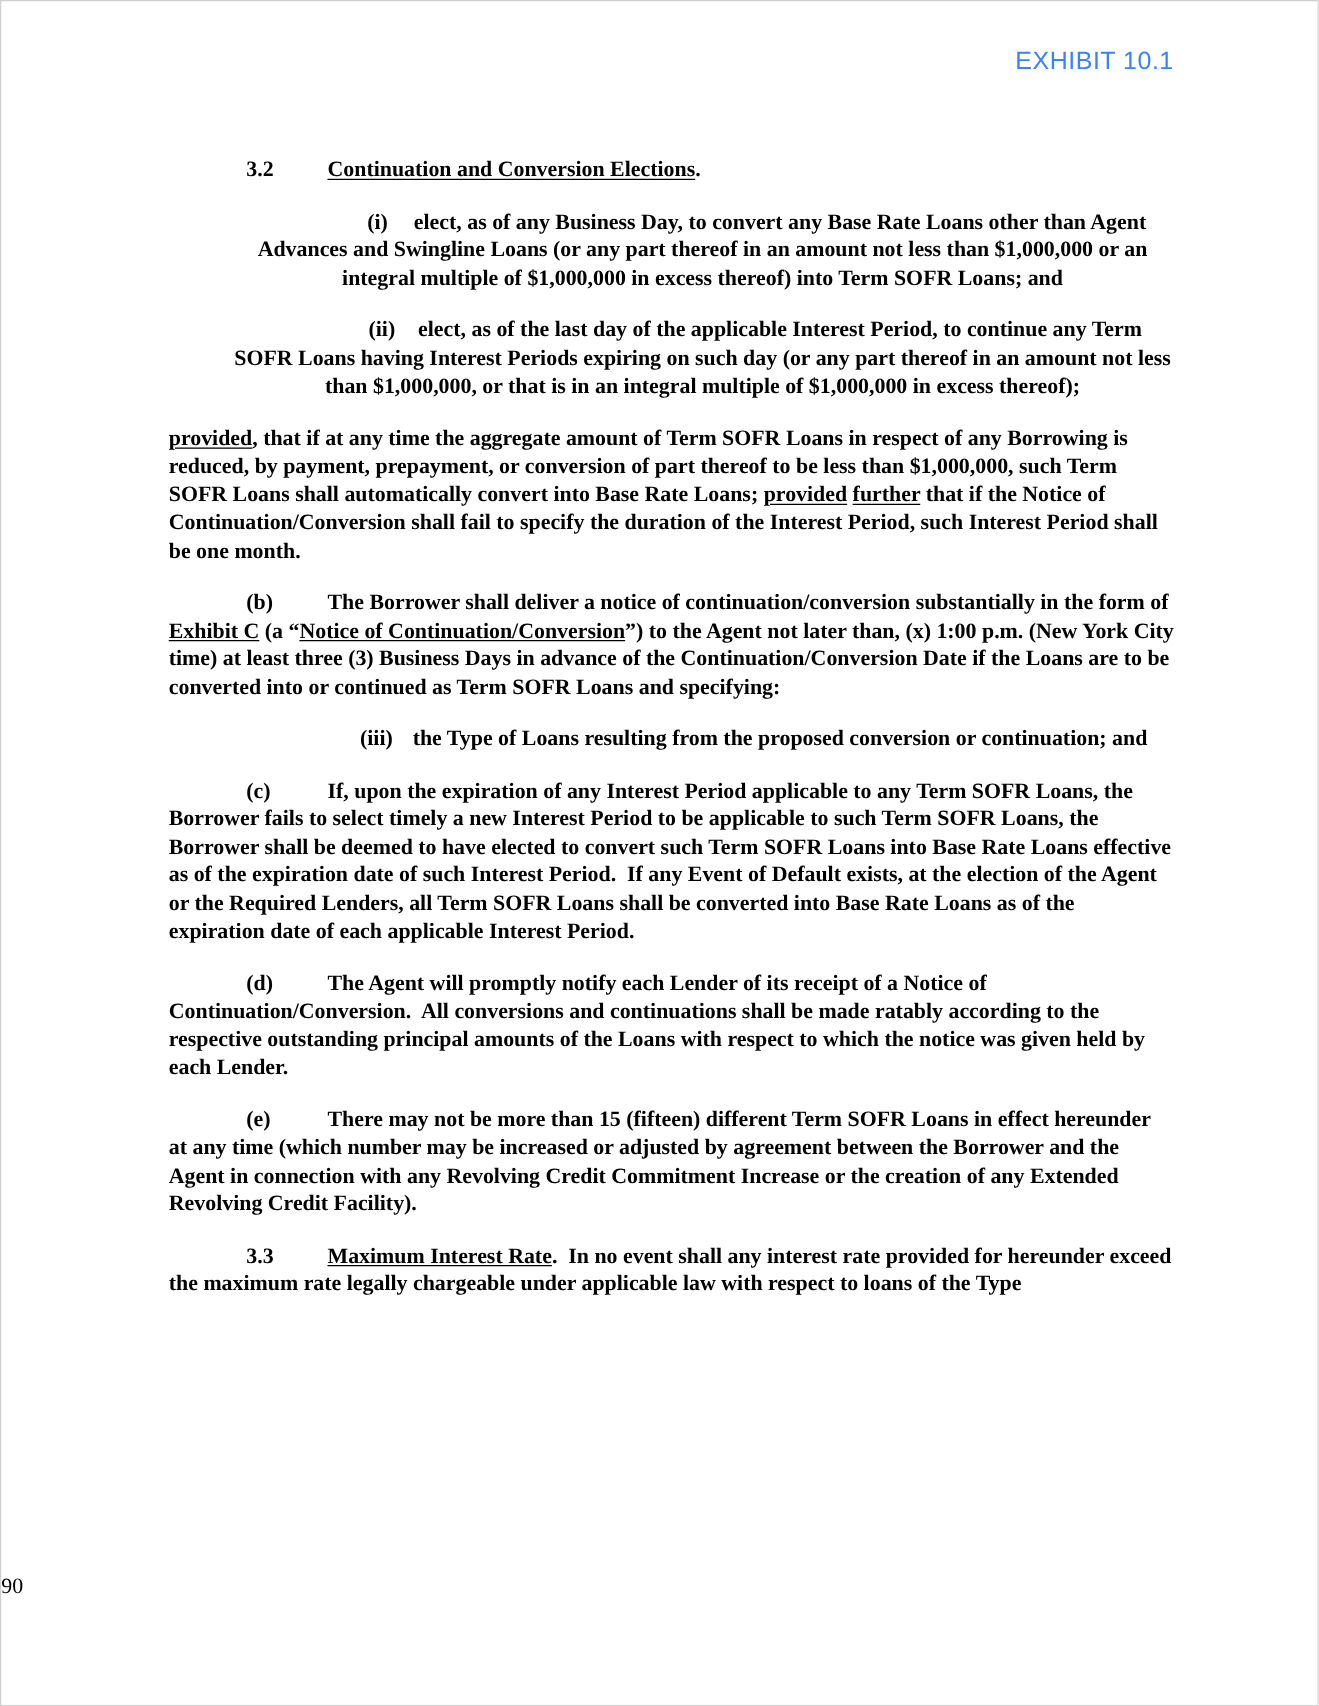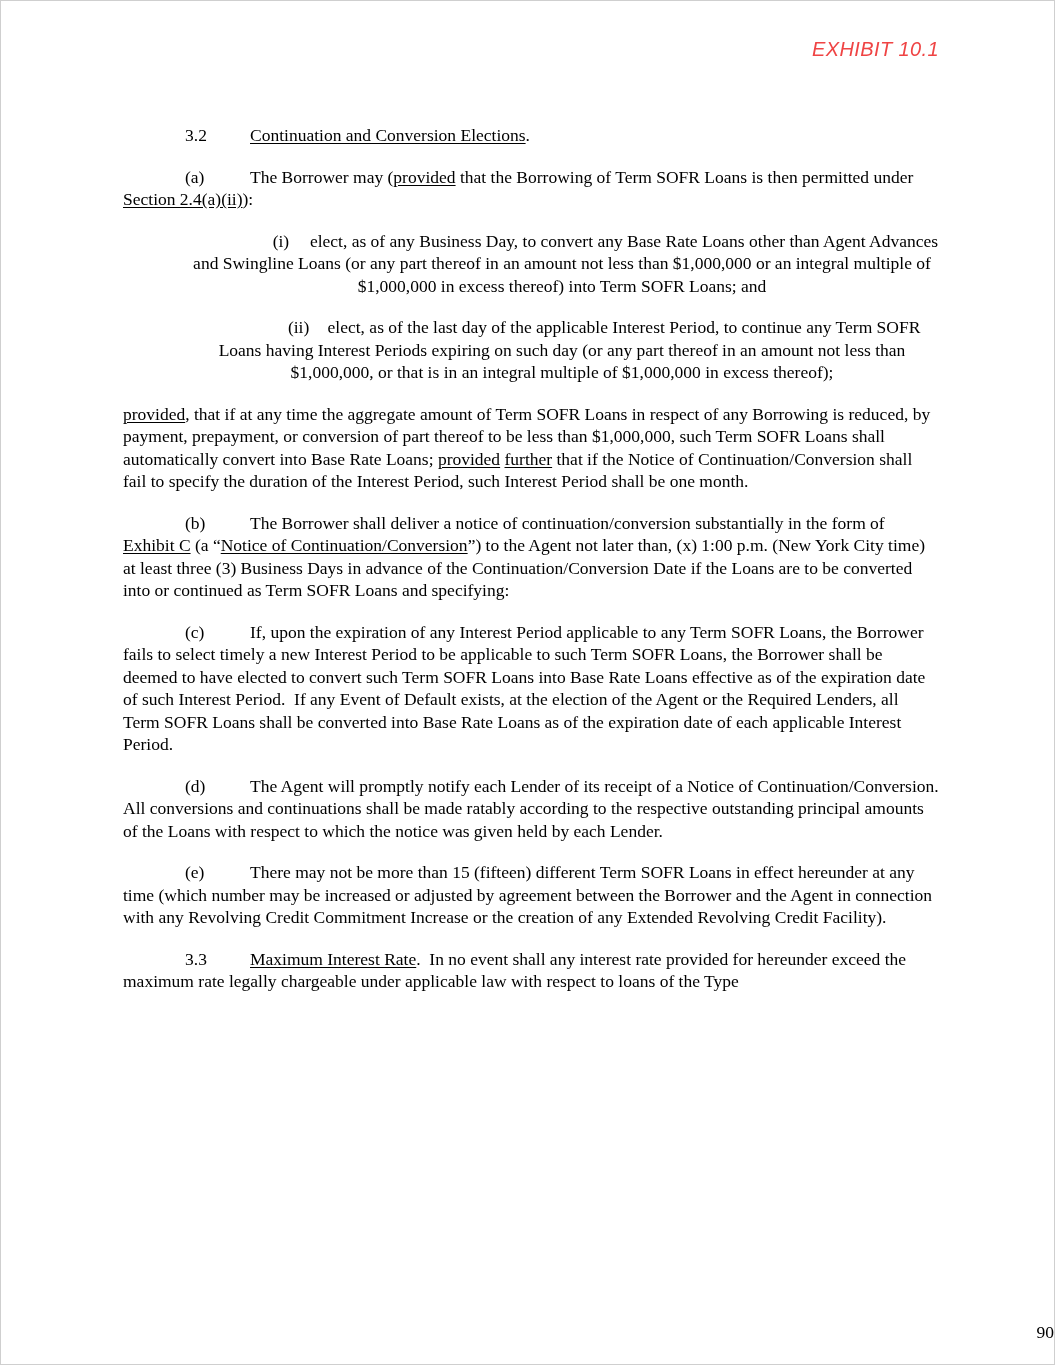--- a/index.html
+++ b/index.html
@@ -21,63 +21,63 @@
     line-height: 22.5px;
     color: #000000;
     overflow: hidden;
   }
   .header-row {
     text-align: right;
     font-family: "Liberation Sans", sans-serif;
     font-size: 20px;
     line-height: 24px;
     letter-spacing: 0.4px;
-    color: #ef4444;
-    font-style: italic;
+    color: #3b82f6;
   }
   .block {
-    margin: 19px 0 0 0;
+    margin: 19px 0 0 12px;
     white-space: pre-wrap;
+    font-weight: bold;
   }
   .heading { margin-top: 63px; }
   .indent1 { text-indent: 62px; }
   .sub {
     margin-left: 62px;
     text-indent: 66px;
     text-align: center;
   }
   .label {
     display: inline-block;
     text-indent: 0;
   }
   .w65 { width: 65px; }
   .w58 { width: 58px; }
   .u { text-decoration: underline; text-underline-offset: 2px; }
   .pagenum {
     position: absolute;
-    top: 1320px;
+    top: 1256px;
     left: 0;
     width: 100%;
-    text-align: right;
+    text-align: left;
     font-family: "Liberation Serif", serif;
     font-size: 17.5px;
     line-height: 22.5px;
   }
 </style>
 </head>
 <body>
 
 <div class="page">
   <div class="header-row">EXHIBIT 10.1</div>
 
   <p class="block heading indent1"><span class="label w65">3.2</span><span class="u">Continuation and Conversion Elections</span><span>.</span></p>
-  <p class="block indent1"><span class="label w65">(a)</span><span>The Borrower may (</span><span class="u">provided</span><span> that the Borrowing of Term SOFR Loans is then permitted under </span><span class="u">Section 2.4(a)(ii)</span><span>):</span></p>
   <p class="block sub"><span class="label w58">(i)</span><span>elect, as of any Business Day, to convert any Base Rate Loans other than Agent Advances and Swingline Loans (or any part thereof in an amount not less than $1,000,000 or an integral multiple of $1,000,000 in excess thereof) into Term SOFR Loans; and</span></p>
   <p class="block sub"><span class="label w58">(ii)</span><span>elect, as of the last day of the applicable Interest Period, to continue any Term SOFR Loans having Interest Periods expiring on such day (or any part thereof in an amount not less than $1,000,000, or that is in an integral multiple of $1,000,000 in excess thereof);</span></p>
   <p class="block"><span class="u">provided</span><span>, that if at any time the aggregate amount of Term SOFR Loans in respect of any Borrowing is reduced, by payment, prepayment, or conversion of part thereof to be less than $1,000,000, such Term SOFR Loans shall automatically convert into Base Rate Loans; </span><span class="u">provided</span><span> </span><span class="u">further</span><span> that if the Notice of Continuation/Conversion shall fail to specify the duration of the Interest Period, such Interest Period shall be one month.</span></p>
   <p class="block indent1"><span class="label w65">(b)</span><span>The Borrower shall deliver a notice of continuation/conversion substantially in the form of </span><span class="u">Exhibit C</span><span> (a “</span><span class="u">Notice of Continuation/Conversion</span><span>”) to the Agent not later than, (x) 1:00 p.m. (New York City time) at least three (3) Business Days in advance of the Continuation/Conversion Date if the Loans are to be converted into or continued as Term SOFR Loans and specifying:</span></p>
+  <p class="block sub"><span class="label w58">(iii)</span><span>the Type of Loans resulting from the proposed conversion or continuation; and</span></p>
   <p class="block indent1"><span class="label w65">(c)</span><span>If, upon the expiration of any Interest Period applicable to any Term SOFR Loans, the Borrower fails to select timely a new Interest Period to be applicable to such Term SOFR Loans, the Borrower shall be deemed to have elected to convert such Term SOFR Loans into Base Rate Loans effective as of the expiration date of such Interest Period.  If any Event of Default exists, at the election of the Agent or the Required Lenders, all Term SOFR Loans shall be converted into Base Rate Loans as of the expiration date of each applicable Interest Period.</span></p>
   <p class="block indent1"><span class="label w65">(d)</span><span>The Agent will promptly notify each Lender of its receipt of a Notice of Continuation/Conversion.  All conversions and continuations shall be made ratably according to the respective outstanding principal amounts of the Loans with respect to which the notice was given held by each Lender.</span></p>
   <p class="block indent1"><span class="label w65">(e)</span><span>There may not be more than 15 (fifteen) different Term SOFR Loans in effect hereunder at any time (which number may be increased or adjusted by agreement between the Borrower and the Agent in connection with any Revolving Credit Commitment Increase or the creation of any Extended Revolving Credit Facility).</span></p>
   <p class="block indent1"><span class="label w65">3.3</span><span class="u">Maximum Interest Rate</span><span>.  In no event shall any interest rate provided for hereunder exceed the maximum rate legally chargeable under applicable law with respect to loans of the Type</span></p>
 
   <div class="pagenum">90</div>
 </div>
 
 </body></html>

